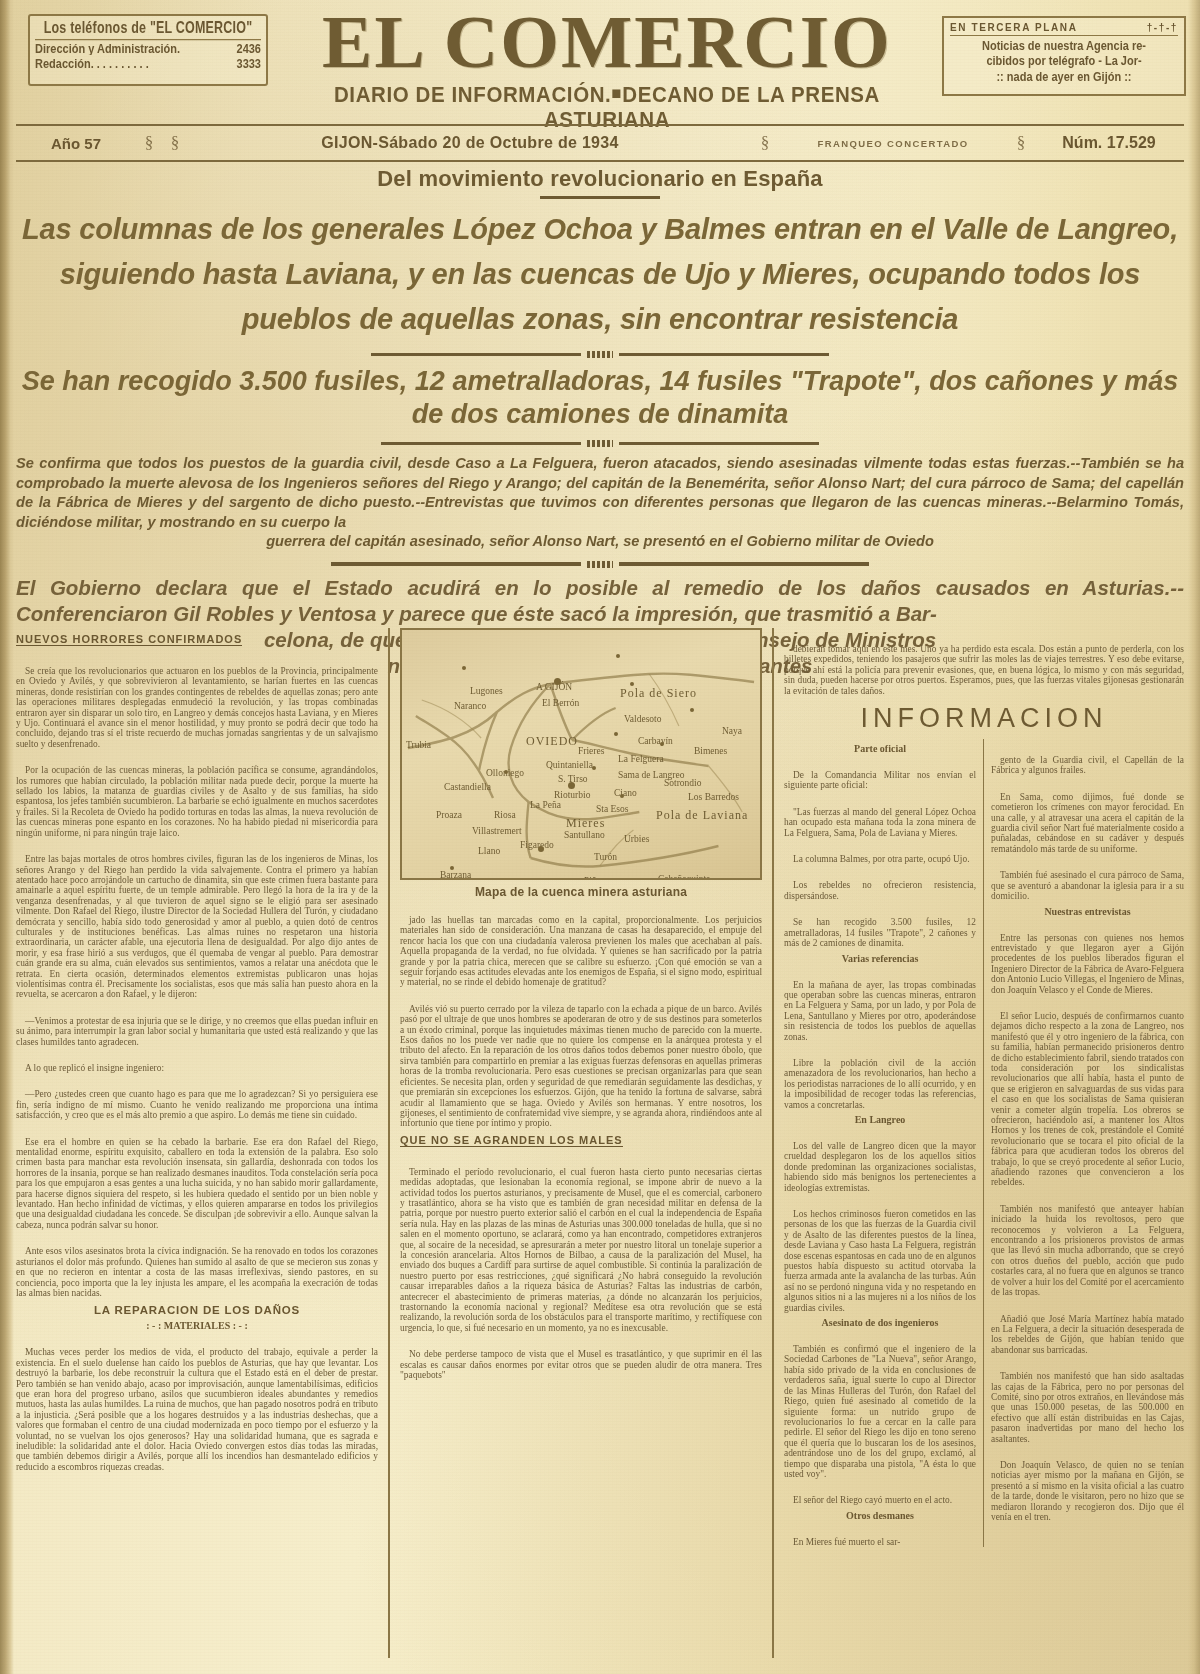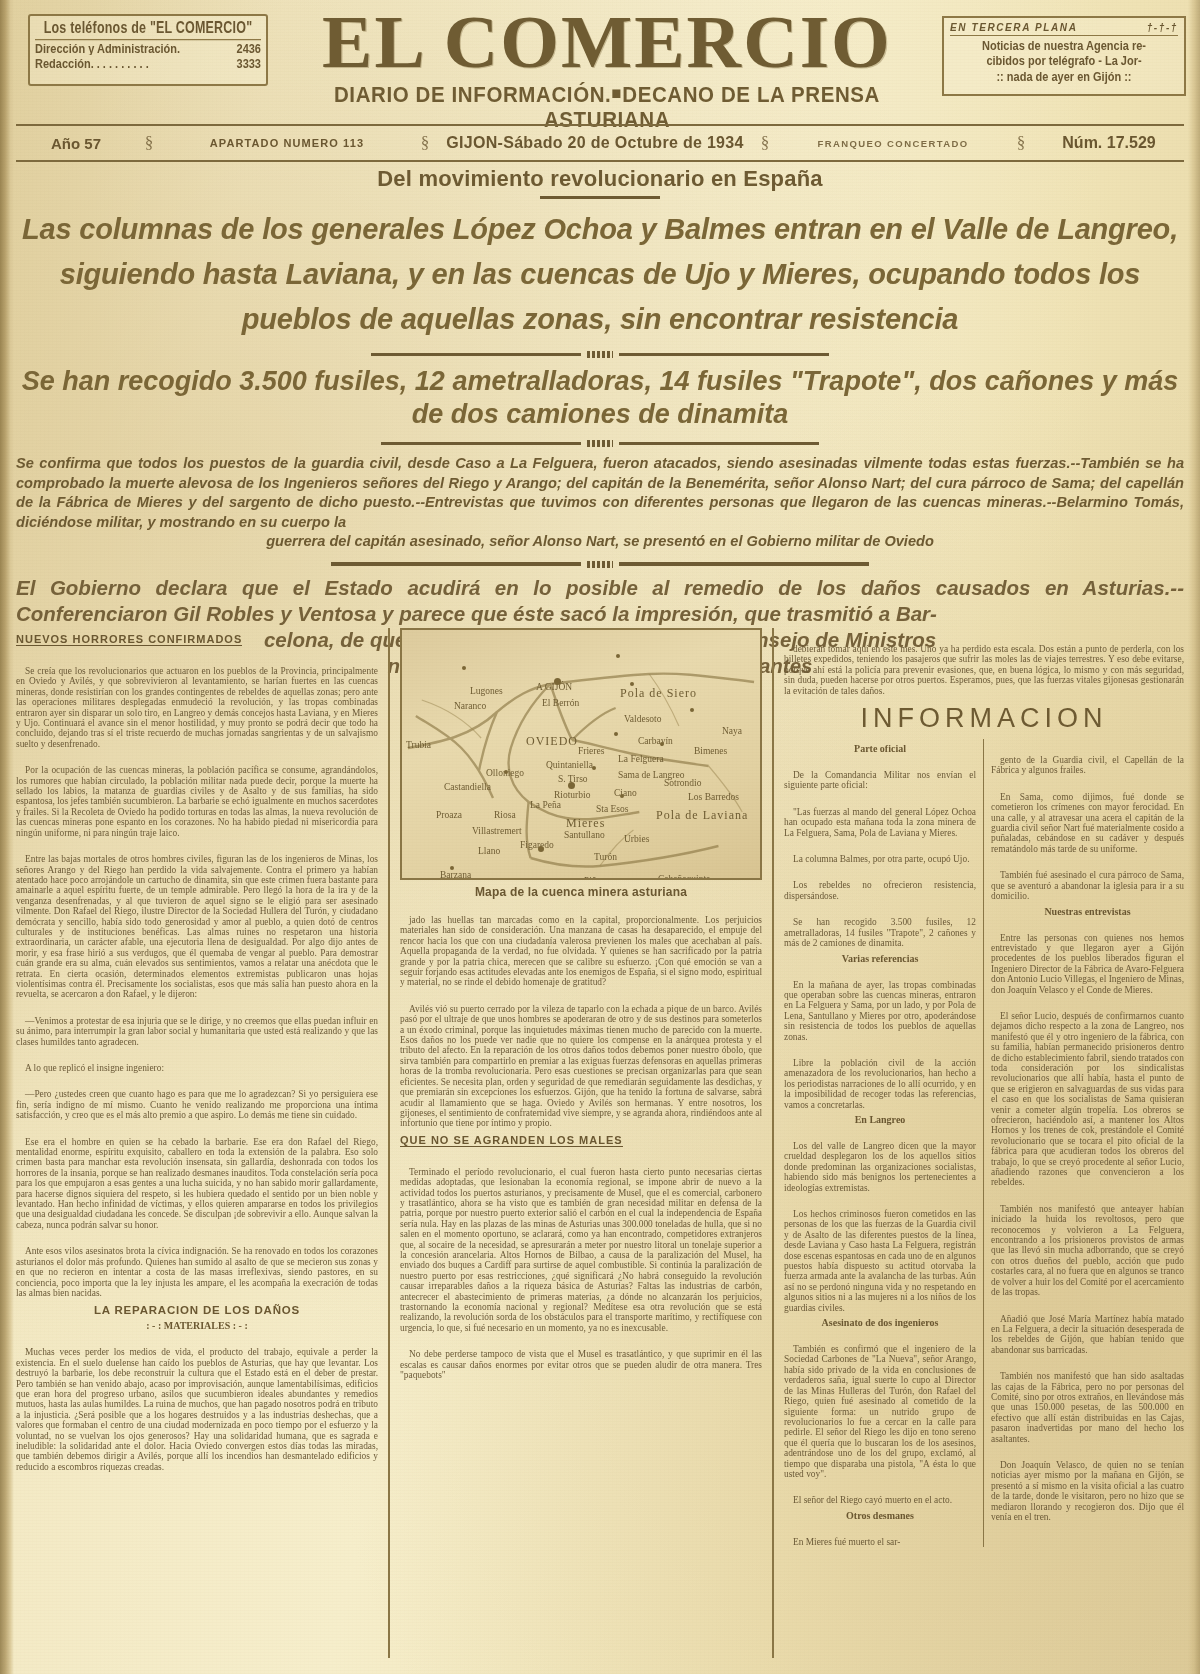--- a/index.html
+++ b/index.html
@@ -68,21 +68,21 @@
     transform:scaleY(1.06);
   }
   .plana{
     position:absolute;right:4px;top:10px;width:244px;height:80px;
     border:2px solid #8d7846;background:rgba(250,243,214,.3);
     padding:4px 6px;box-sizing:border-box;
   }
   .plana .p-head{
     font-family:"Liberation Sans", sans-serif;font-weight:bold;font-size:10px;
     letter-spacing:1.6px;color:#6a5731;display:flex;justify-content:space-between;
-    border-bottom:1.5px solid #8d7846;padding-bottom:2px;font-style:italic;
+    border-bottom:1.5px solid #8d7846;padding-bottom:2px;
   }
   .plana .p-line{
     font-family:"Liberation Sans", sans-serif;font-weight:bold;font-size:11px;
     color:#6a5731;margin-top:3.5px;text-align:center;transform:scaleY(1.12);
   }
   .dateline{
     position:absolute;left:16px;top:124px;width:1168px;height:34px;
     border-top:2px solid #7d6a3e;border-bottom:2px solid #7d6a3e;
     display:flex;align-items:center;
     font-family:"Liberation Sans", sans-serif;color:#6a5731;
@@ -239,21 +239,20 @@
       </div>
       <div class="p-line">Noticias de nuestra Agencia re-</div>
       <div class="p-line">cibidos por telégrafo - La Jor-</div>
       <div class="p-line">::   nada de ayer en Gijón   ::</div>
     </div>
   </div>
 
   <div class="dateline">
     <div class="dl-cell dl-ano">Año 57</div>
     <div class="dl-cell dl-sep">§</div>
-    <div class="dl-cell dl-apart">APARTADO NUMERO 113</div>
     <div class="dl-cell dl-sep">§</div>
     <div class="dl-cell dl-date">GIJON-Sábado 20 de Octubre de 1934</div>
     <div class="dl-cell dl-sep">§</div>
     <div class="dl-cell dl-franq">FRANQUEO CONCERTADO</div>
     <div class="dl-cell dl-sep">§</div>
     <div class="dl-cell dl-num">Núm. 17.529</div>
   </div>
 
   <div class="hl-zone">
     <div class="kicker">Del movimiento revolucionario en España</div>

